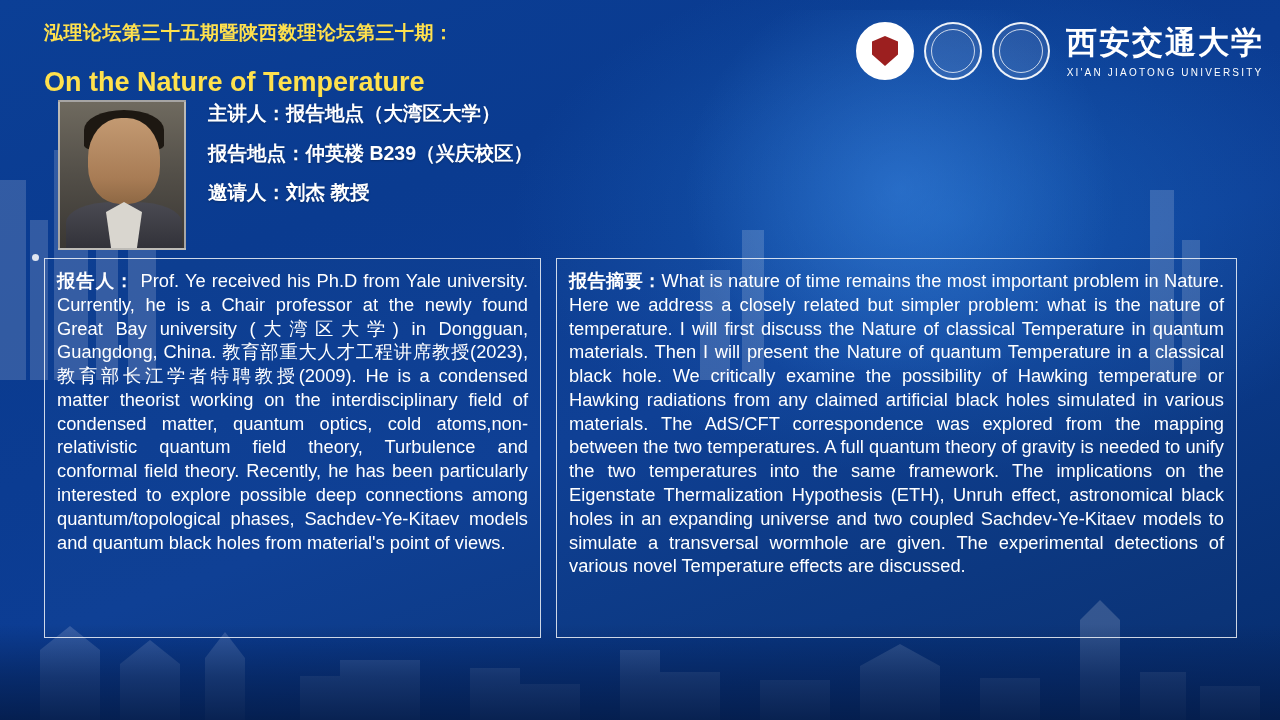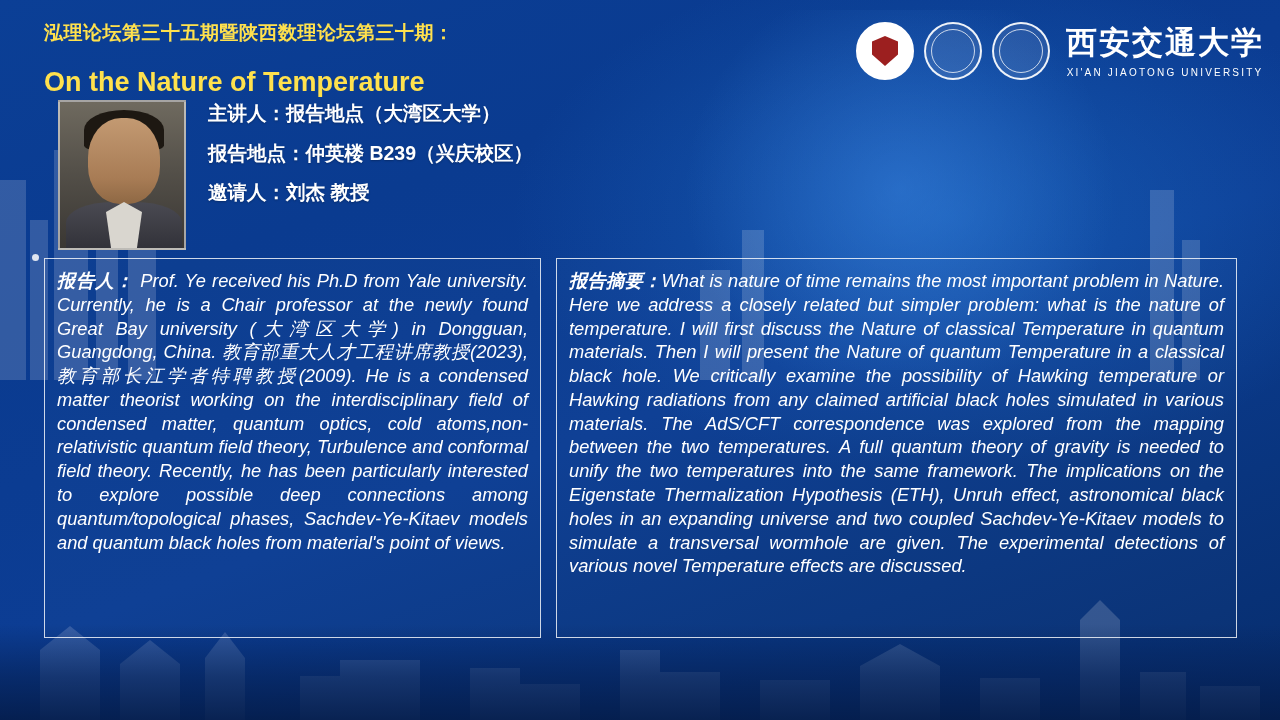--- a/index.html
+++ b/index.html
@@ -145,21 +145,20 @@
   }
 
   
   .panel {
     position: absolute;
     top: 258px;
     border: 1px solid rgba(255,255,255,.80);
     padding: 10px 12px 16px 12px;
     color: #fff;
     background: rgba(255,255,255,0.015);
-    font-style: italic;
   }
   .panel p {
     font-size: 18.3px;
     line-height: 1.30;
     text-align: justify;
     text-justify: inter-word;
   }
   .panel .lead { font-weight: bold; }
   #bio-panel   { left: 44px;  width: 497px; height: 380px; }
   #abstract-panel { left: 556px; width: 681px; height: 380px; }

